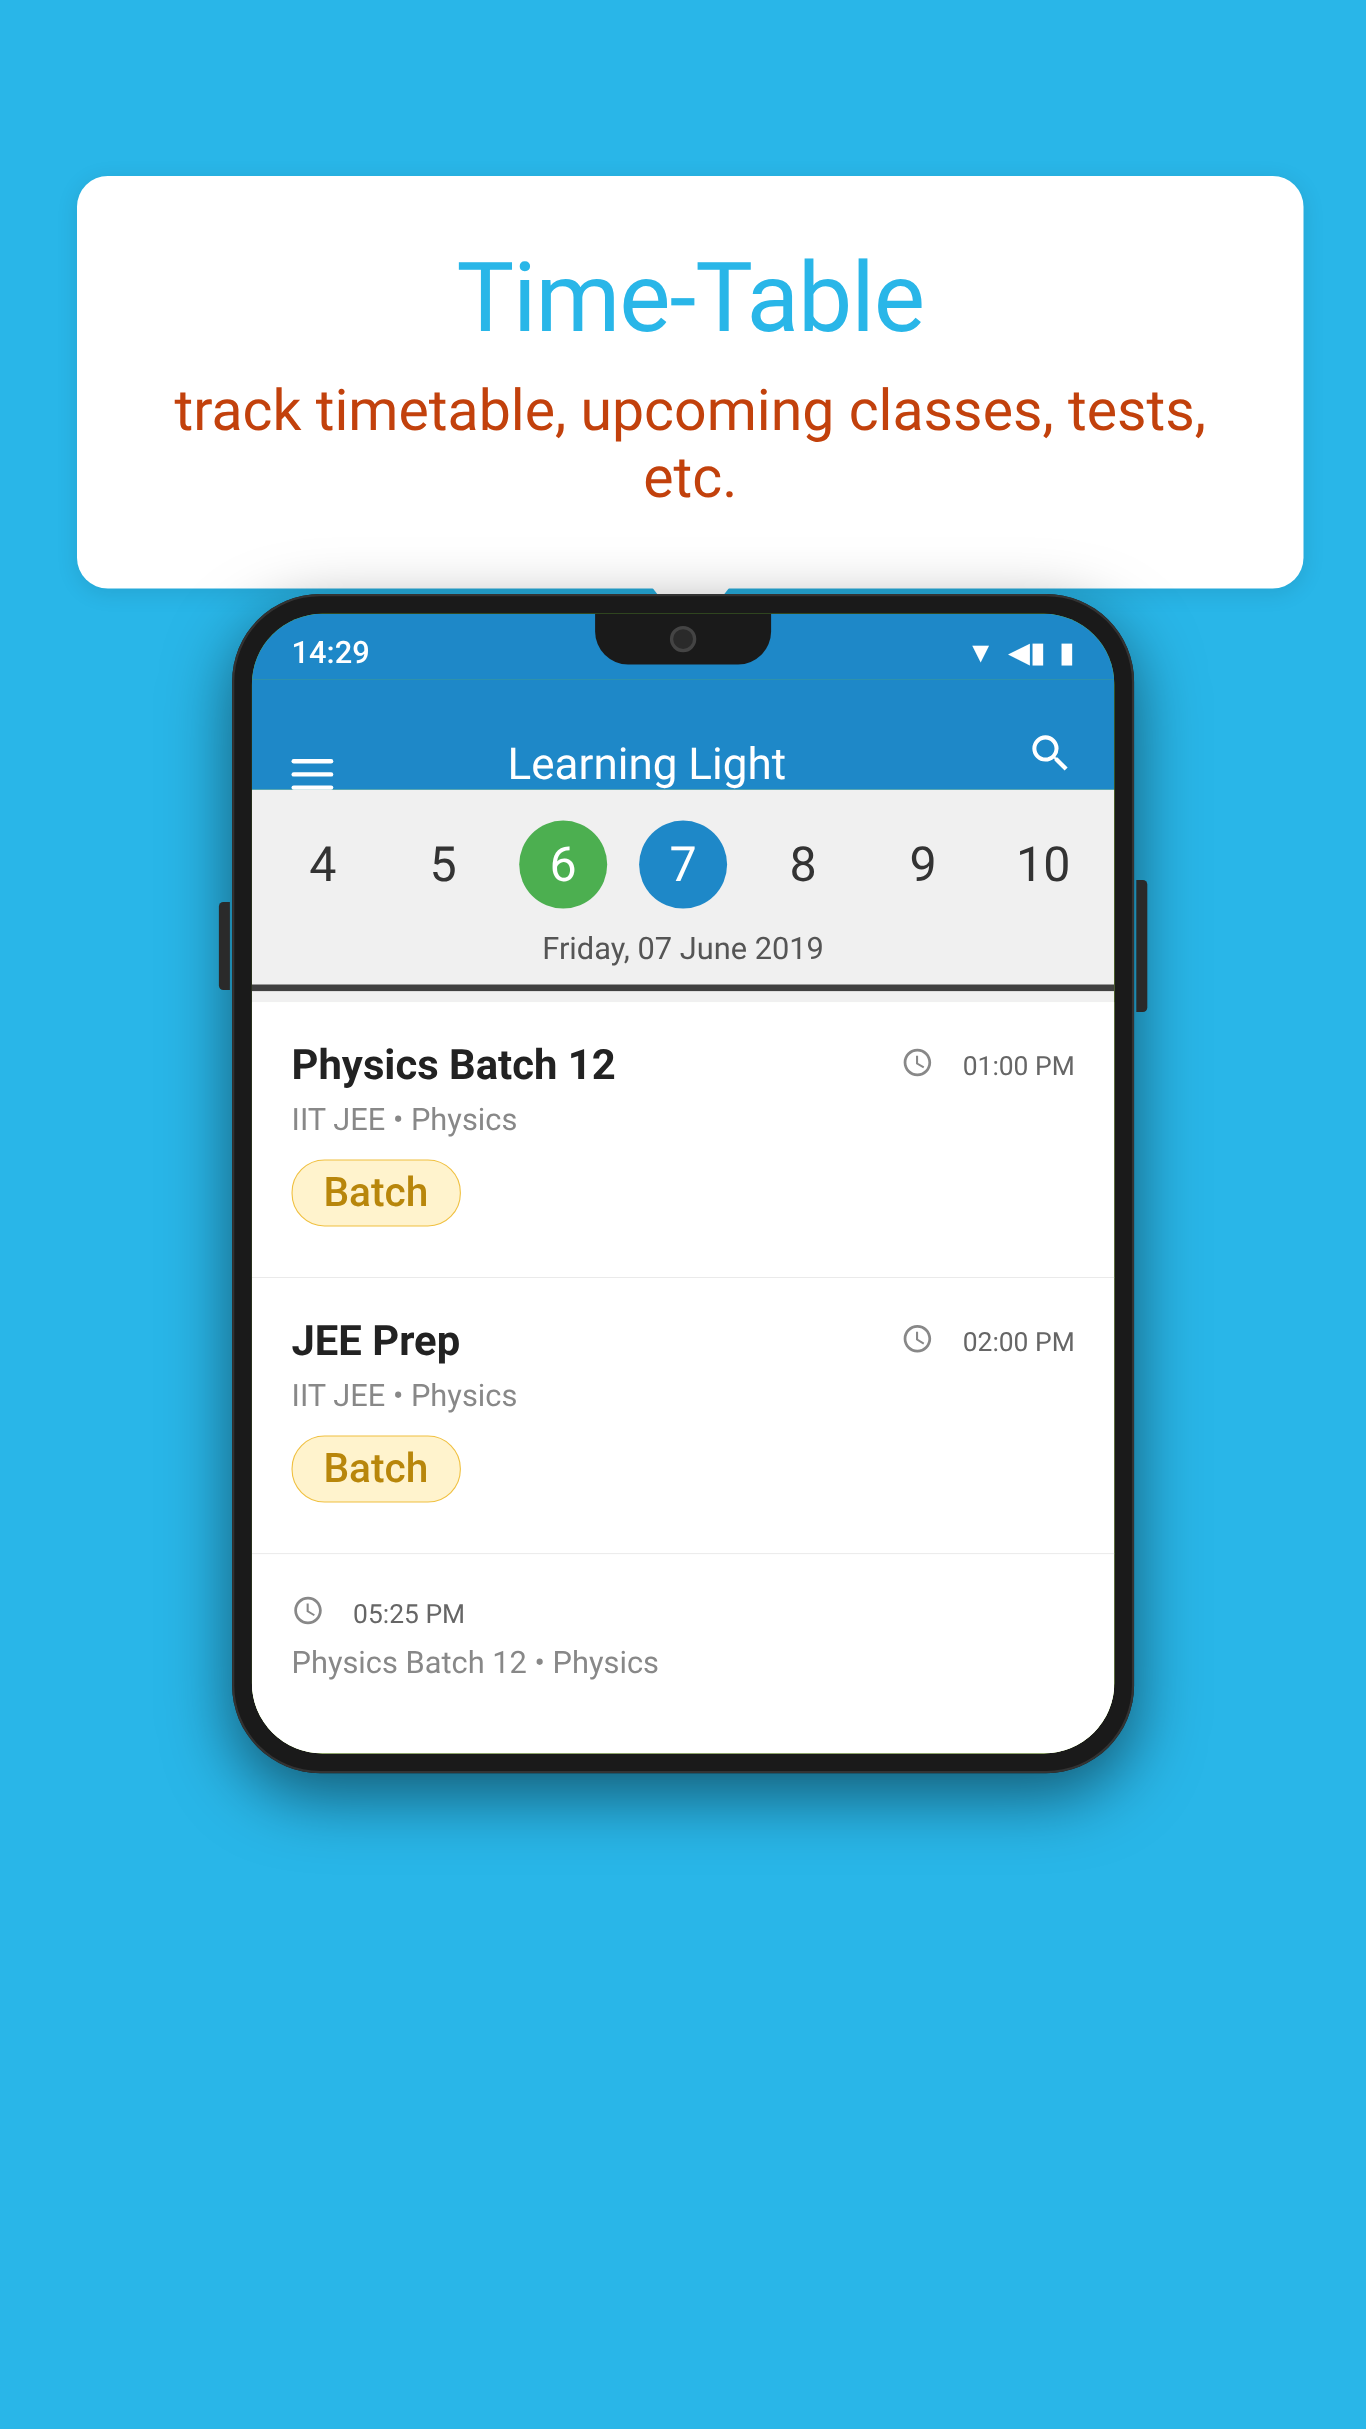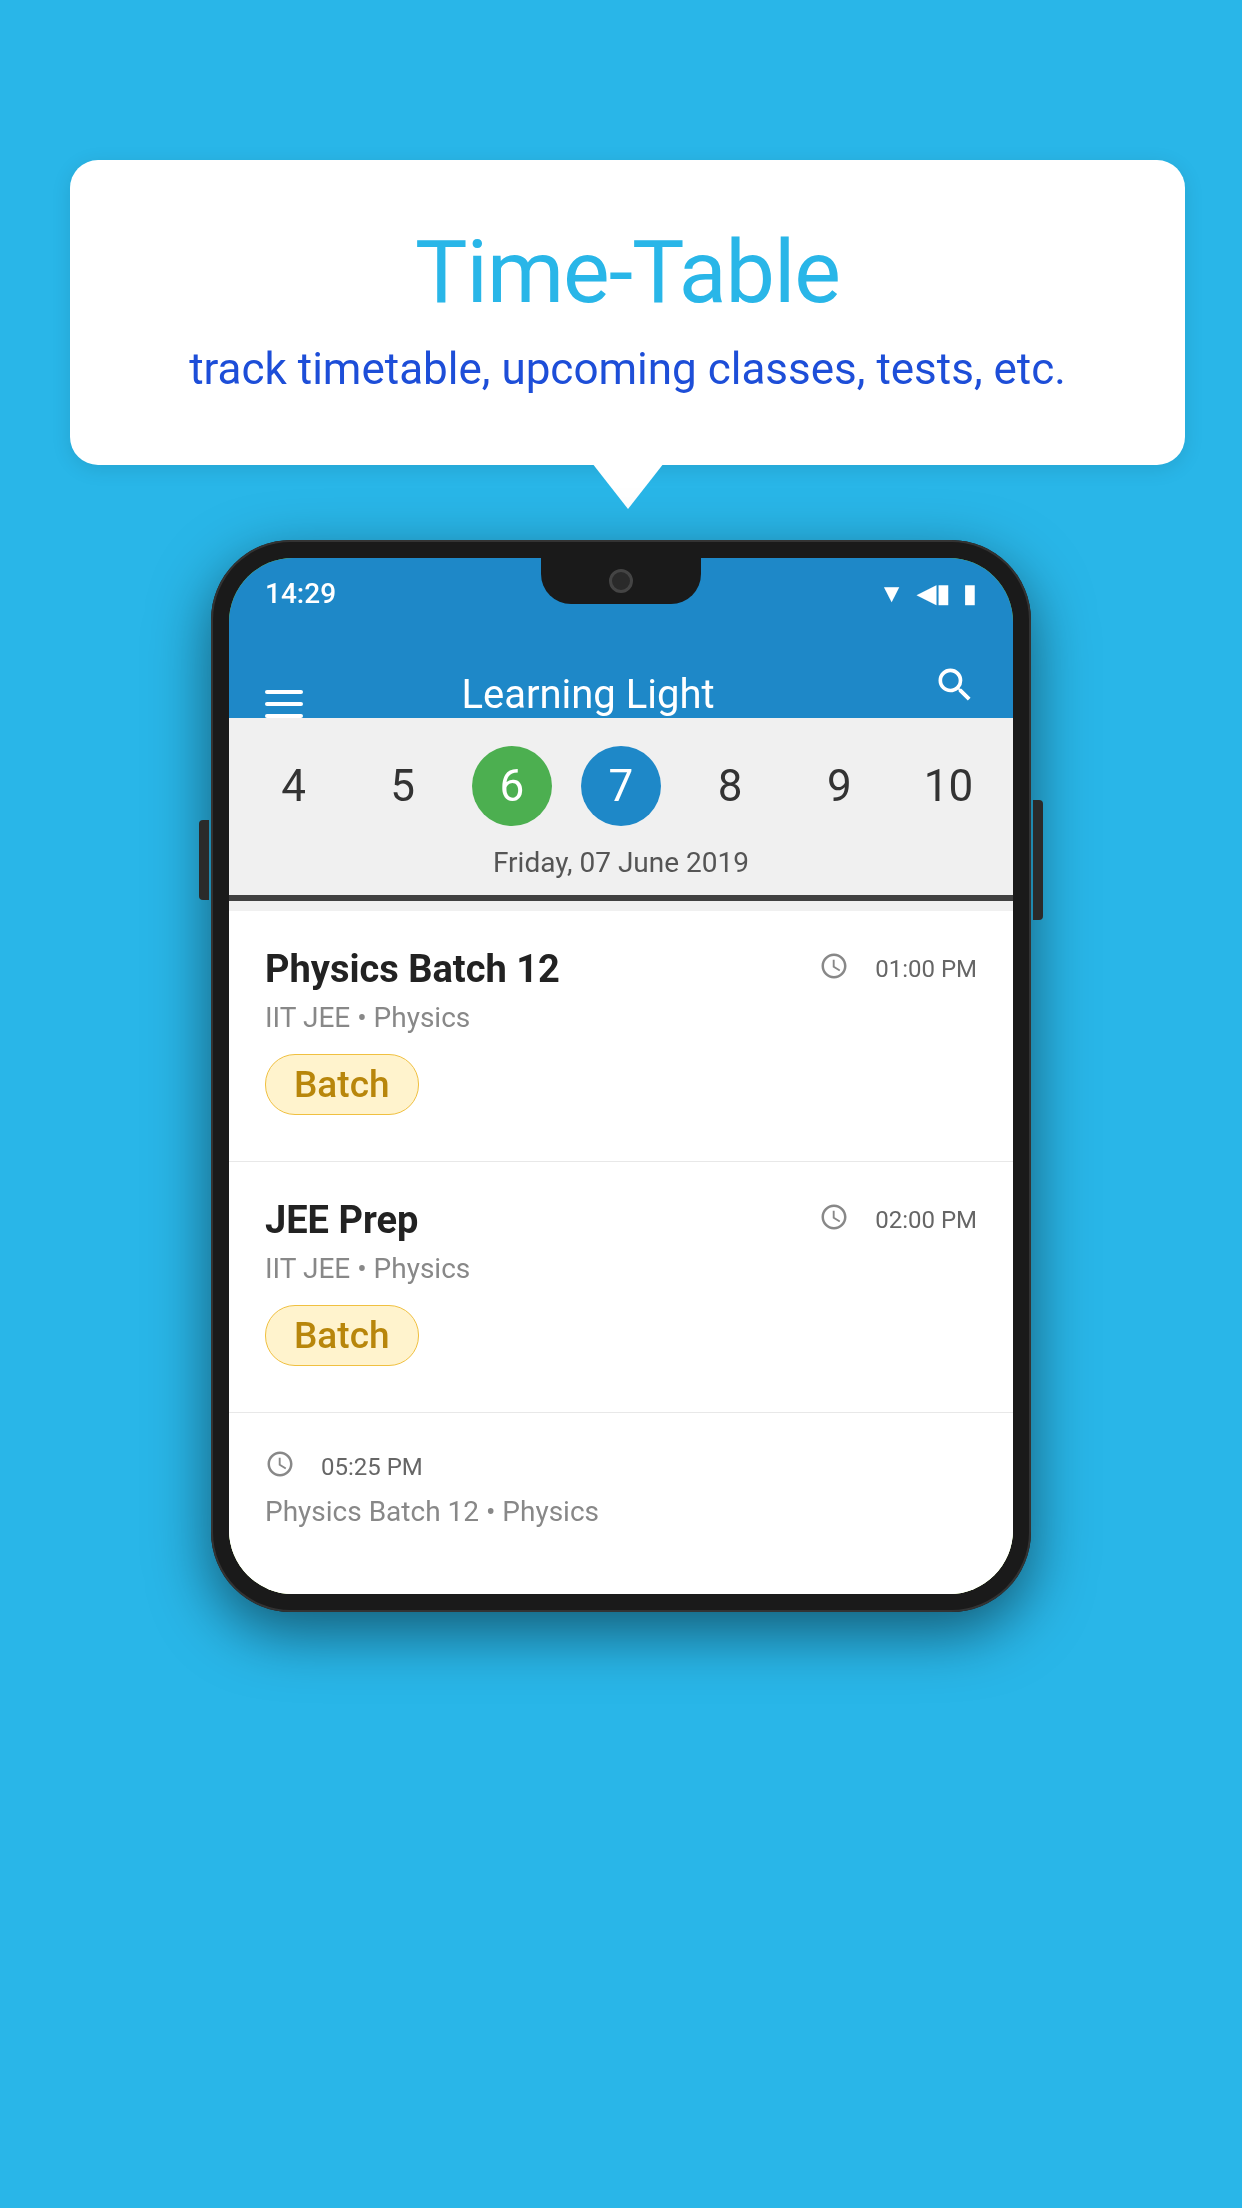--- a/index.html
+++ b/index.html
@@ -50,22 +50,22 @@
 
     .bubble-title {
       font-size: 88px;
       font-weight: 400;
       color: #29B6E8;
       letter-spacing: -1px;
       margin-bottom: 20px;
     }
 
     .bubble-subtitle {
-      font-size: 44px;
-      color: #1d4ed8;
+      font-size: 52px;
+      color: #c2410c;
       font-weight: 400;
     }
 
     
     .phone-container {
       position: absolute;
       top: 540px;
       left: 50%;
       transform: translateX(-50%);
       width: 820px;

